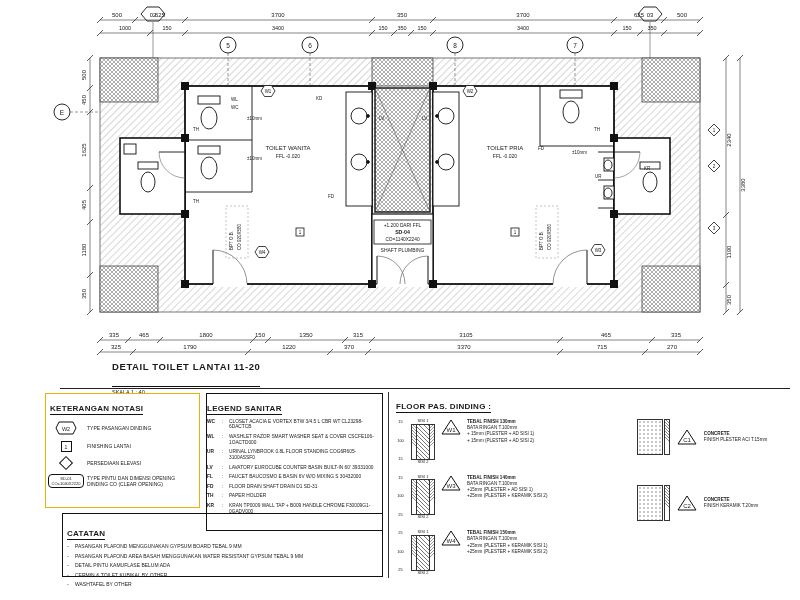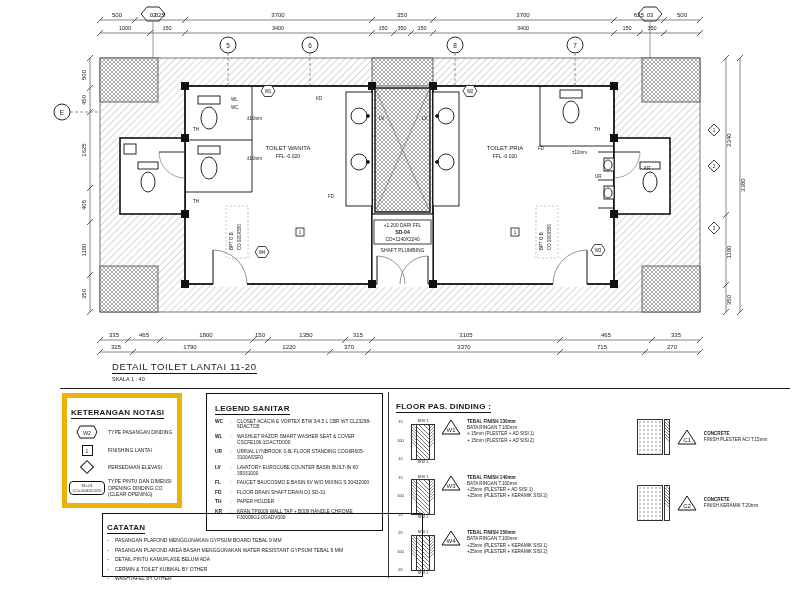--- a/index.html
+++ b/index.html
@@ -1,27 +1,27 @@
 <!DOCTYPE html>
 <html><head>
 <meta charset="utf-8">
 <style>
   html,body{margin:0;padding:0;background:#e8e8e8;}
   .page{position:relative;width:800px;height:600px;background:#ffffff;font-family:"Liberation Sans",sans-serif;color:#1a1a1a;overflow:hidden;margin:0 auto;}
   svg text{font-family:"Liberation Sans",sans-serif;fill:#1a1a1a;}
   .title-block{position:absolute;left:112px;top:356px;}
-  .title-main{font-size:9.5px;font-weight:normal;letter-spacing:.6px;border-bottom:1.5px solid #111;display:inline-block;padding-bottom:1px;}
+  .title-main{font-size:9.5px;font-weight:bold;letter-spacing:.6px;border-bottom:1.5px solid #111;display:inline-block;padding-bottom:14px;}
   .title-scale{font-size:5.5px;margin-top:2px;}
   .rule{position:absolute;left:60px;top:388px;width:730px;border-top:1px solid #222;}
   .vline{position:absolute;left:388px;top:392px;height:186px;border-left:1px solid #333;}
   .panel{position:absolute;box-sizing:border-box;}
-  .kt{left:62px;top:393px;width:120px;height:115px;border:5px solid #eab308;padding:3px 4px;}
-  .sa{left:206px;top:393px;width:177px;height:138px;border:1px solid #111;padding:3px 8px;}
+  .kt{left:45px;top:393px;width:155px;height:115px;border:1px solid #eab308;padding:3px 4px;}
+  .sa{left:206px;top:393px;width:177px;height:138px;border:1px solid #111;padding:3px 0;}
   .dd{left:392px;top:393px;width:398px;height:184px;padding:2px 4px;}
-  .ct{left:62px;top:513px;width:321px;height:64px;border:1px solid #111;padding:2px 4px;margin-left:40px;}
+  .ct{left:62px;top:513px;width:321px;height:64px;border:1px solid #111;padding:8px 4px;}
   .hd{font-size:8px;font-weight:bold;border-bottom:1px solid #111;display:inline-block;padding-bottom:1px;letter-spacing:.3px;}
   .kt-row{display:flex;gap:5px;margin-top:6px;align-items:center;}
   .kt-sym{width:32px;display:flex;justify-content:center;flex-shrink:0;}
   .kt-label{font-size:5px;line-height:1.3;}
   .sq{width:9px;height:9px;border:1px solid #111;font-size:5px;display:flex;align-items:center;justify-content:center;}
   .dm{width:8px;height:8px;border:1px solid #111;transform:rotate(45deg);}
   .door-badge{border:1px solid #111;border-radius:4px;padding:1px 3px;font-size:4px;text-align:center;line-height:1.3;}
   .sa-row{display:flex;gap:3px;margin-top:3.5px;font-size:4.8px;line-height:1.25;}
   .sa-code{width:12px;font-weight:bold;flex-shrink:0;}
   .sa-sep{width:4px;flex-shrink:0;}

